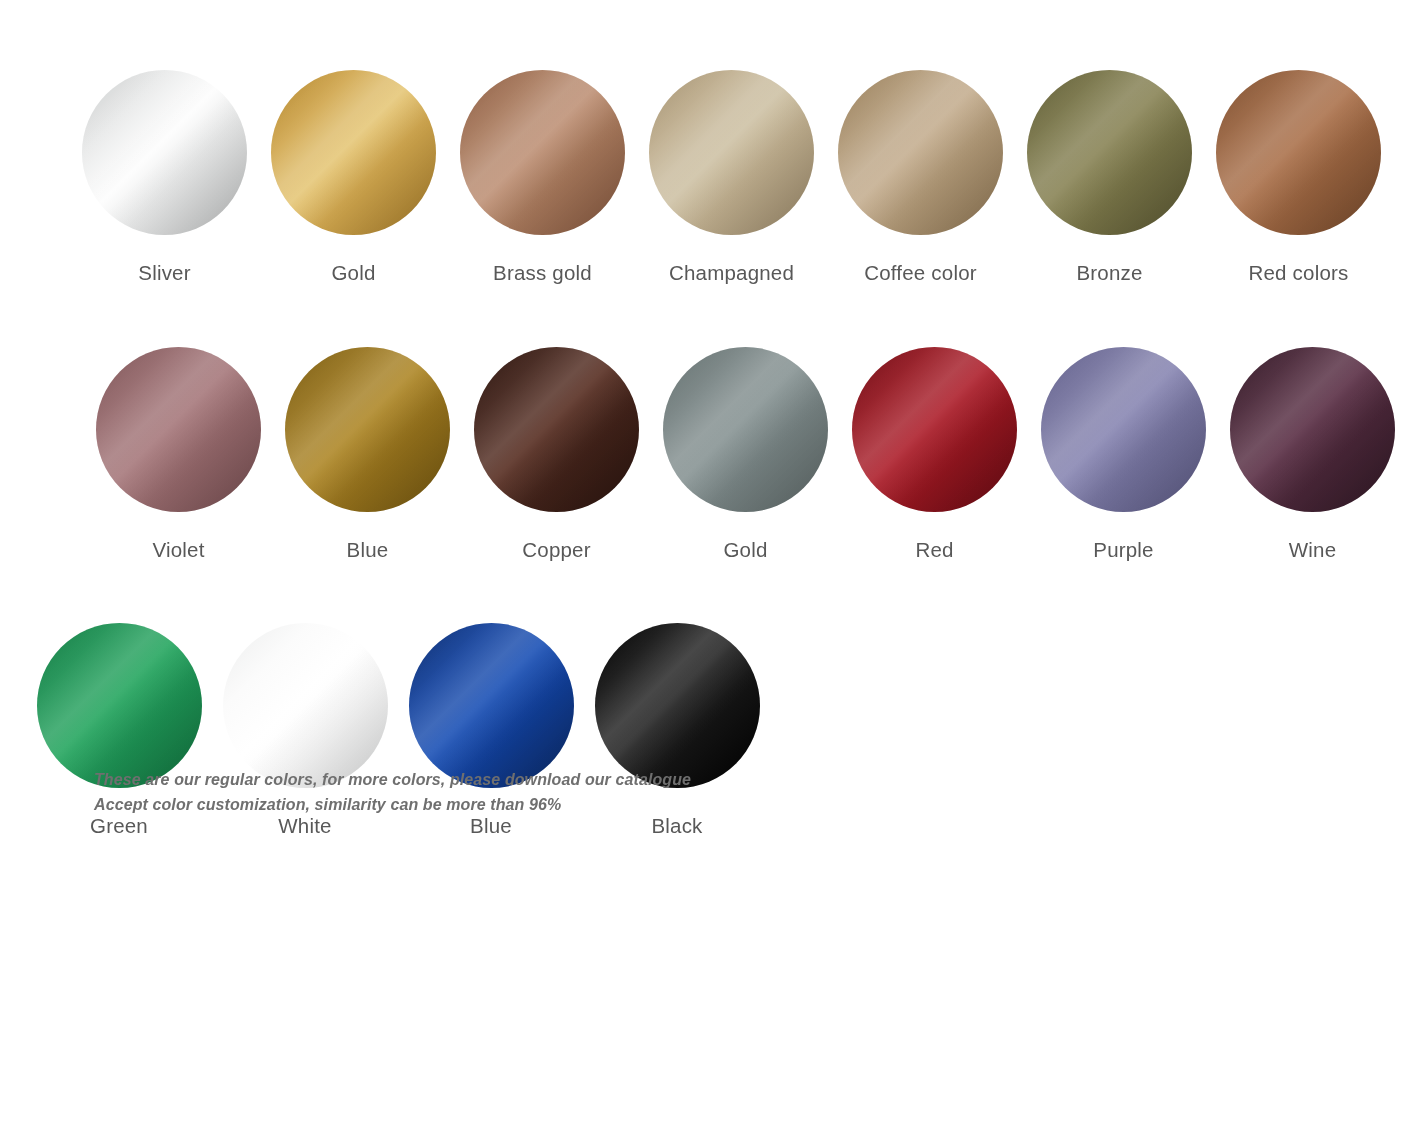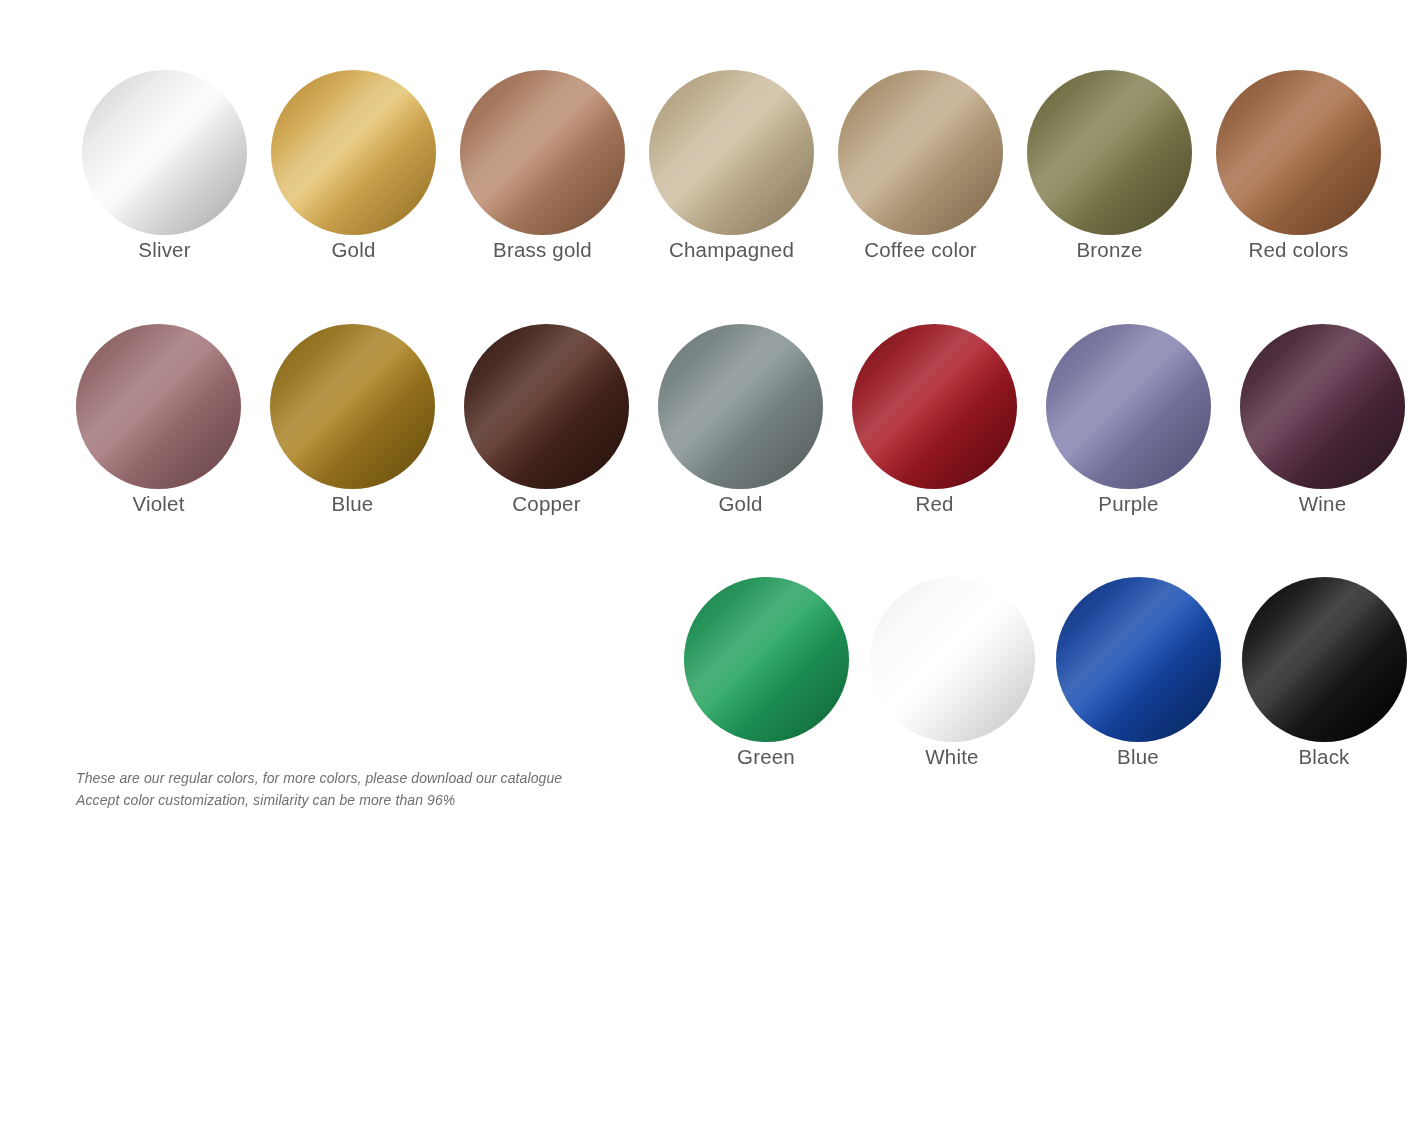--- a/index.html
+++ b/index.html
@@ -22,22 +22,22 @@
     background: #ffffff;
   }
 
   .swatch-row {
     display: flex;
     align-items: flex-start;
   }
 
   
   #row-1 { padding-left: 70px; padding-top: 70px; }
-  #row-2 { padding-left: 64px; padding-top: 62px; justify-content: space-between; }
-  #row-3 { padding-left: 64px; padding-top: 62px; justify-content: flex-end; }
+  #row-2 { padding-left: 84px; padding-top: 62px; }
+  #row-3 { padding-left: 26px; padding-top: 62px; }
 
   .swatch-cell {
     width: 189px;
     display: flex;
     flex-direction: column;
     align-items: center;
   }
   #row-3 .swatch-cell { width: 186px; }
 
   .swatch-disc {
@@ -58,38 +58,39 @@
         rgba(255,255,255,0.06) 22%,
         rgba(255,255,255,0.17) 38%,
         rgba(255,255,255,0.05) 50%,
         rgba(0,0,0,0.05) 66%,
         rgba(0,0,0,0.13) 86%,
         rgba(0,0,0,0.05) 100%);
     pointer-events: none;
   }
 
   .swatch-label {
-    margin-top: 4px;
+    margin-top: 27px;
     font-size: 20.5px;
     font-weight: 400;
     color: #585858;
     letter-spacing: 0.2px;
     white-space: nowrap;
     line-height: 1.1;
   }
 
   #footnote {
     position: absolute;
-    left: 76px;
+    left: 94px;
     top: 768px;
-    font-size: 14px;
+    font-size: 16px;
     font-style: italic;
     color: #6f6f6f;
     line-height: 1.55;
     letter-spacing: 0.1px;
+    font-weight: bold;
   }
   .footnote-line { white-space: nowrap; }
 </style>
 </head>
 <body>
 
 <div id="color-chart">
 
   <div class="swatch-row" id="row-1">
       <div class="swatch-cell">

